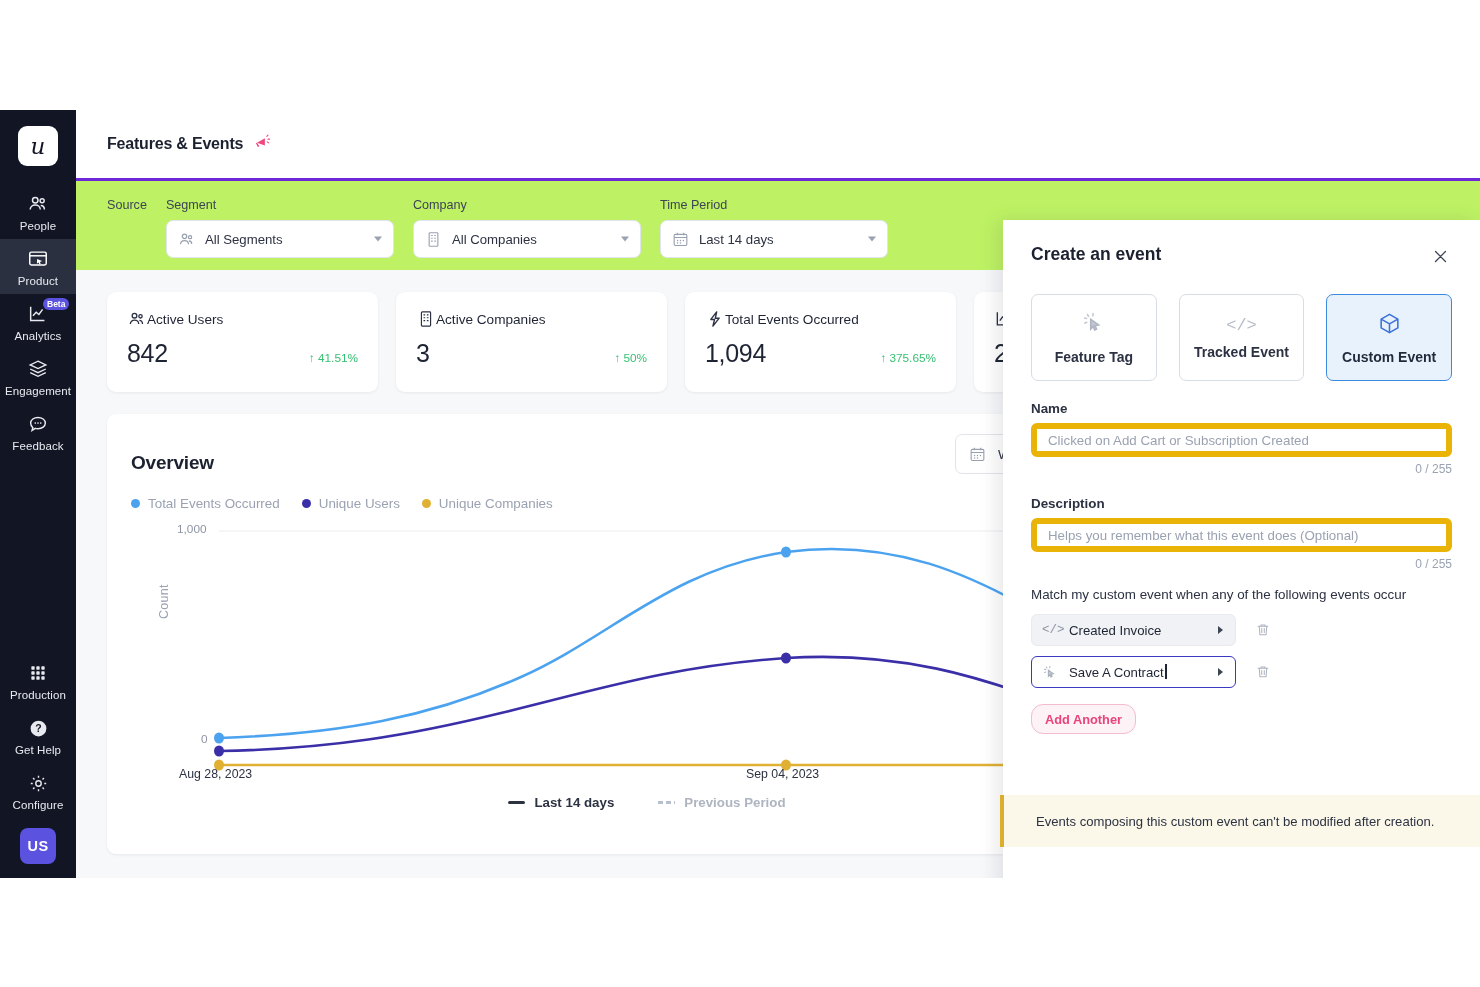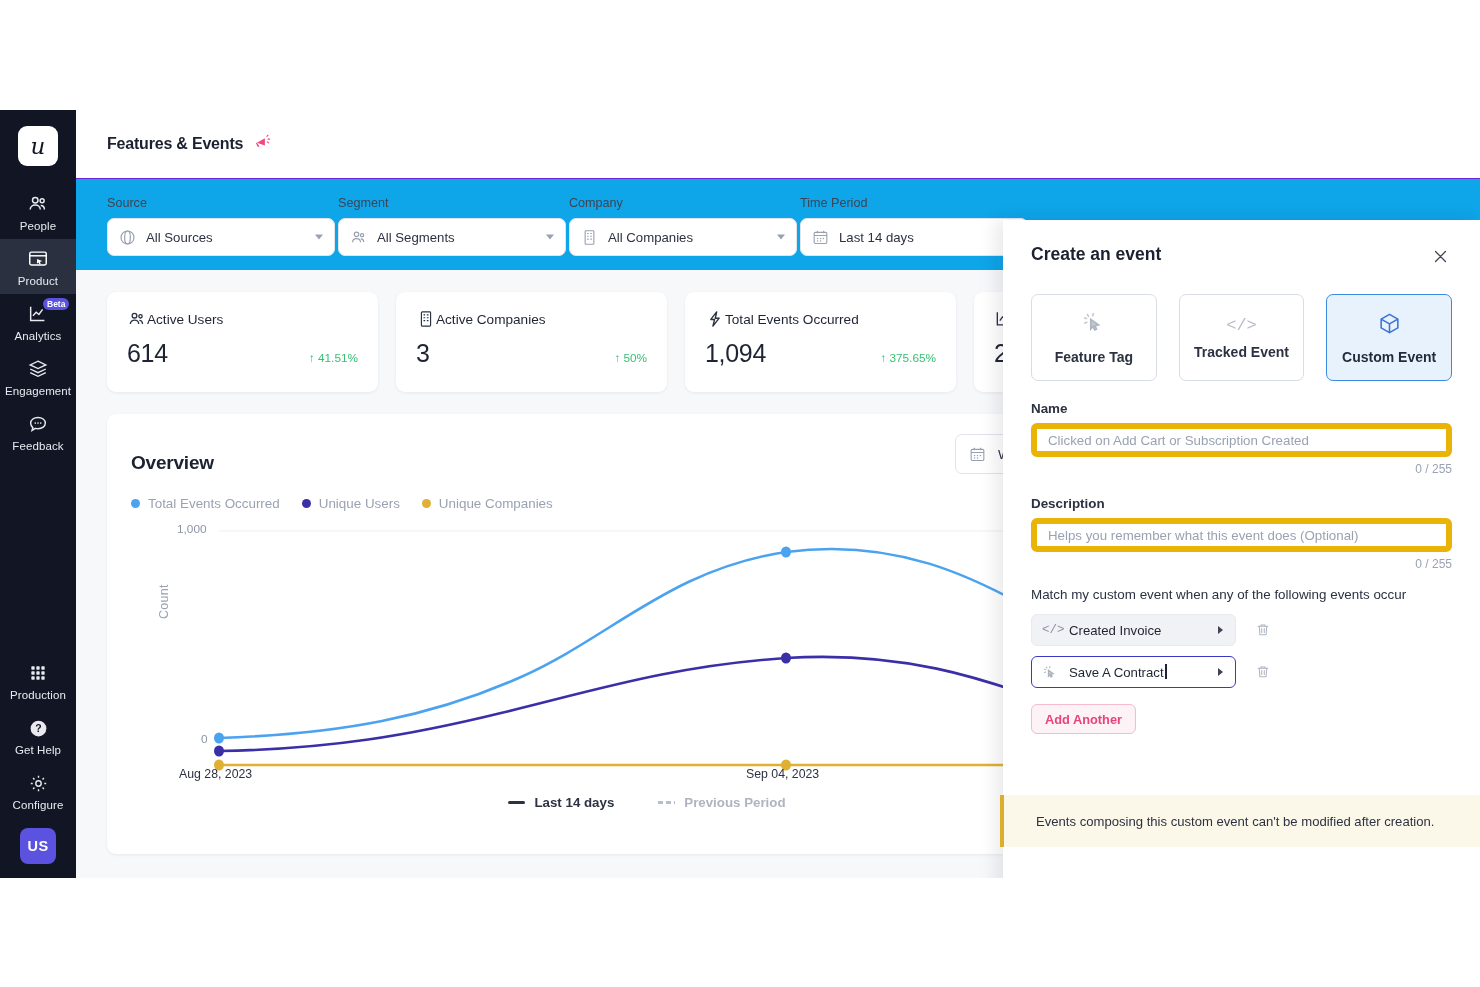--- a/index.html
+++ b/index.html
@@ -58,22 +58,22 @@
   .main { position: absolute; left: 76px; top: 0; width: 1404px; height: 768px; background: #f7f8fa; }
 
   .topbar {
     height: 68px; background: #ffffff;
     display: flex; align-items: center; padding-left: 31px;
   }
   .page-title { font-size: 16px; font-weight: 700; color: #1c2130; letter-spacing: -.2px; }
   .megaphone { margin-left: 10px; font-size: 17px; }
 
   .filterbar {
-    height: 92px; background: #0ea5e9; border-top: 1px solid #6d28d9;
-    display: flex; align-items: flex-start; padding: 17px 0 0 31px; gap: 3px;
+    height: 92px; background: #bef264; border-top: 3px solid #6d28d9;
+    display: flex; align-items: flex-start; padding: 17px 0 0 31px; gap: 19px;
   }
   .filter { display: flex; flex-direction: column; }
   .filter-label { font-size: 12.6px; color: #3d4454; margin-bottom: 8px; font-weight: 400; }
   .select {
     width: 228px; height: 38px; background: #fff;
     border: 1px solid #e1e4ea; border-radius: 7px;
     display: flex; align-items: center; padding: 0 10px;
     font-size: 13.2px; color: #2c3242; cursor: pointer; position: relative;
   }
   .select .sico { width: 19px; height: 19px; margin-right: 9px; flex: 0 0 19px; color: #98a0b0; }
@@ -179,21 +179,21 @@
     position: absolute; right: 12px; top: 50%; transform: translateY(-50%);
     width: 0; height: 0; border-top: 4.5px solid transparent; border-bottom: 4.5px solid transparent;
     border-left: 5.5px solid #3d4454;
   }
   .caret-text { position: relative; display: inline-block; }
   .caret-text::after {
     content: ""; position: absolute; right: -3px; top: -1px; width: 1.4px; height: 15px; background: #1e2433;
   }
   .trash { width: 19px; height: 19px; color: #aeb4c0; cursor: pointer; }
   .add-another {
-    margin-top: 6px; height: 30px; padding: 0 13px; border: 1px solid #f4bccd; border-radius: 6px;
+    margin-top: 6px; height: 30px; padding: 0 13px; border: 1px solid #f4bccd; border-radius: 12px;
     background: #fdf2f6; color: #e8437c; font-size: 12.8px; font-weight: 700; cursor: pointer;
     display: inline-flex; align-items: center;
   }
 
   .warn-banner {
     position: absolute; left: -3px; top: 575px; width: 480px; min-height: 52px;
     background: #fcf8e9; border-left: 4px solid #dcae2d;
     display: flex; align-items: center; padding: 0 0 0 32px;
     font-size: 13.1px; color: #2c3242;
   }
@@ -317,30 +317,20 @@
           <path d="M5 13.5l-1.4.5 2.5 5 2-1z" fill="#f0477d"></path>
           <path d="M17.5 5.5l1.5-1.5M19 9h2M18 12.5l1.8 1.2" stroke="#f0477d" stroke-width="1.4" stroke-linecap="round"></path>
         </svg>
       </span>
     </div>
 
     <div class="filterbar">
 
       <div class="filter">
         <span class="filter-label">Source</span>
-        <div class="select">
-          <span class="sico">
-            <svg width="19" height="19" viewBox="0 0 24 24" fill="none" stroke="#98a0b0" stroke-width="1.5">
-              <circle cx="12" cy="12" r="8.2"></circle>
-                  <ellipse cx="12" cy="12" rx="3.6" ry="8.2"></ellipse>
-            </svg>
-          </span>
-          <span>All Sources</span>
-          <span class="caret"></span>
-        </div>
       </div>
 
       <div class="filter">
         <span class="filter-label">Segment</span>
         <div class="select">
           <span class="sico">
             <svg width="19" height="19" viewBox="0 0 24 24" fill="none" stroke="#98a0b0" stroke-width="1.5">
               <circle cx="9.5" cy="8" r="2.8"></circle>
                   <circle cx="16.5" cy="9" r="2"></circle>
               <path d="M4.5 18c0-2.8 2.2-4.6 5-4.6s5 1.8 5 4.6"></path>
@@ -395,21 +385,21 @@
             <svg width="20" height="20" viewBox="0 0 24 24" fill="none" stroke="#2c3242" stroke-width="1.6">
               <circle cx="9" cy="8" r="2.8"></circle>
                   <circle cx="16.2" cy="8.8" r="2"></circle>
               <path d="M4 18c0-2.8 2.2-4.7 5-4.7s5 1.9 5 4.7"></path>
                   <path d="M14.8 13.6c2.2.1 3.8 1.8 3.8 4.4"></path>
             </svg>
           </span>
           <span class="card-title">Active Users</span>
         </div>
         <div class="card-body">
-          <span class="card-value">614</span>
+          <span class="card-value">842</span>
           <span class="card-delta">
             <span>↑</span>
             <span>41.51%</span>
           </span>
         </div>
       </div>
 
       <div class="card">
         <div class="card-head">
           <span class="cico">

